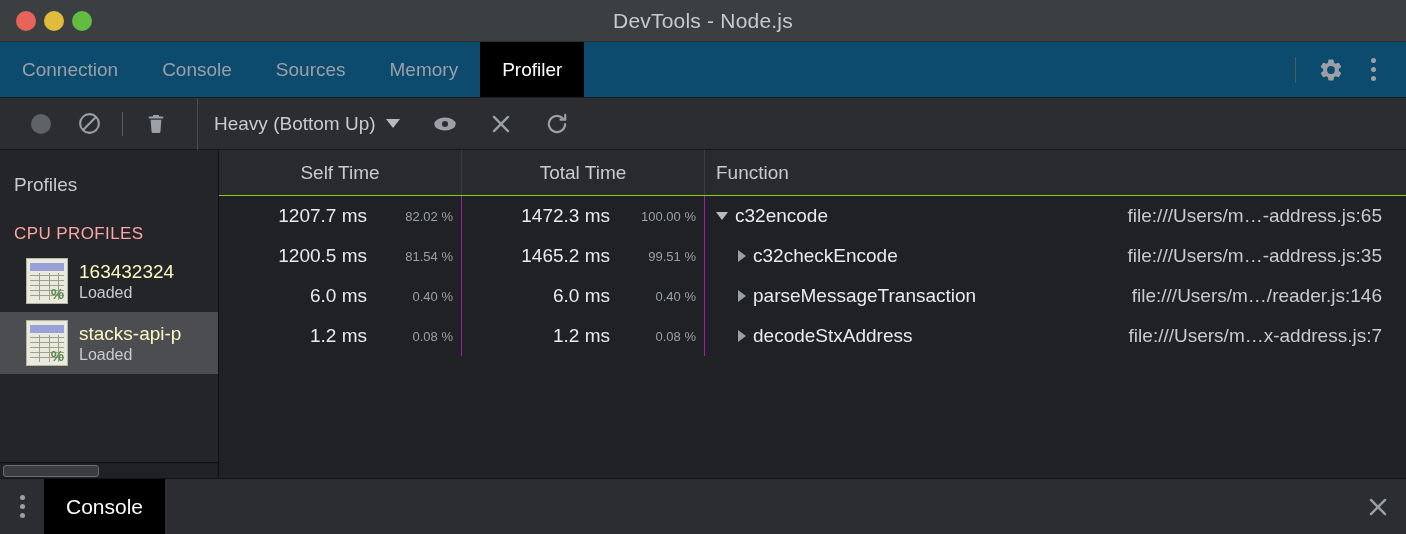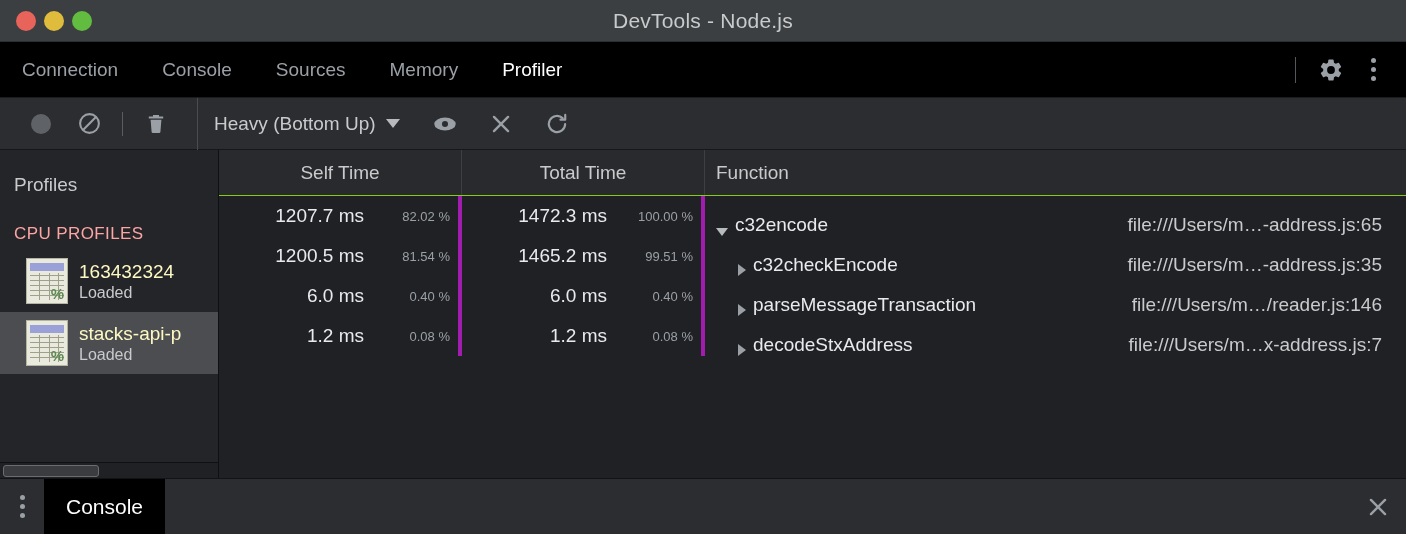--- a/index.html
+++ b/index.html
@@ -26,21 +26,21 @@
   .light.green { background: #62bc3f; }
   .win-title {
     position: absolute; left: 0; right: 0; text-align: center;
     color: #c8cacc; font-size: 21px; letter-spacing: .2px;
     pointer-events: none;
   }
 
   
   .tabbar {
     height: 56px; min-height: 56px;
-    background: #000000;
+    background: #0c4a6e;
     display: flex; align-items: stretch;
     border-bottom: 1px solid #1b1c1e;
   }
   .tab {
     display: flex; align-items: center; justify-content: center;
     padding: 0 22px;
     color: #9aa0a6; font-size: 19px;
     cursor: default;
   }
   .tab.active { background: #000000; color: #ffffff; }
@@ -153,27 +153,27 @@
   }
   .th.self { width: 243px; min-width: 243px; }
   .th.total { width: 243px; min-width: 243px; }
   .th.func { flex: 1 1 auto; justify-content: flex-start; padding-left: 11px; border-right: none; }
   .tbody { flex: 1 1 auto; overflow: hidden; }
   .row { display: flex; height: 40px; align-items: center; }
   .cell-time {
     width: 243px; min-width: 243px;
     display: flex; align-items: center; justify-content: flex-end;
     padding-right: 8px; gap: 8px;
-    border-right: 4px solid #a21caf;
+    border-right: 1px solid #a21caf;
     height: 40px;
   }
   .ms { color: #e8eaed; font-size: 19px; }
   .pc { color: #9aa0a6; font-size: 13px; min-width: 78px; text-align: right; }
   .cell-func {
-    flex: 1 1 auto; display: flex; align-items: flex-end;
+    flex: 1 1 auto; display: flex; align-items: center;
     padding-left: 11px; min-width: 0; height: 40px;
   }
   .tri {
     width: 0; height: 0; margin-right: 7px; flex: none;
   }
   .tri.down {
     border-left: 6px solid transparent;
     border-right: 6px solid transparent;
     border-top: 8px solid #b8bbbe;
   }

